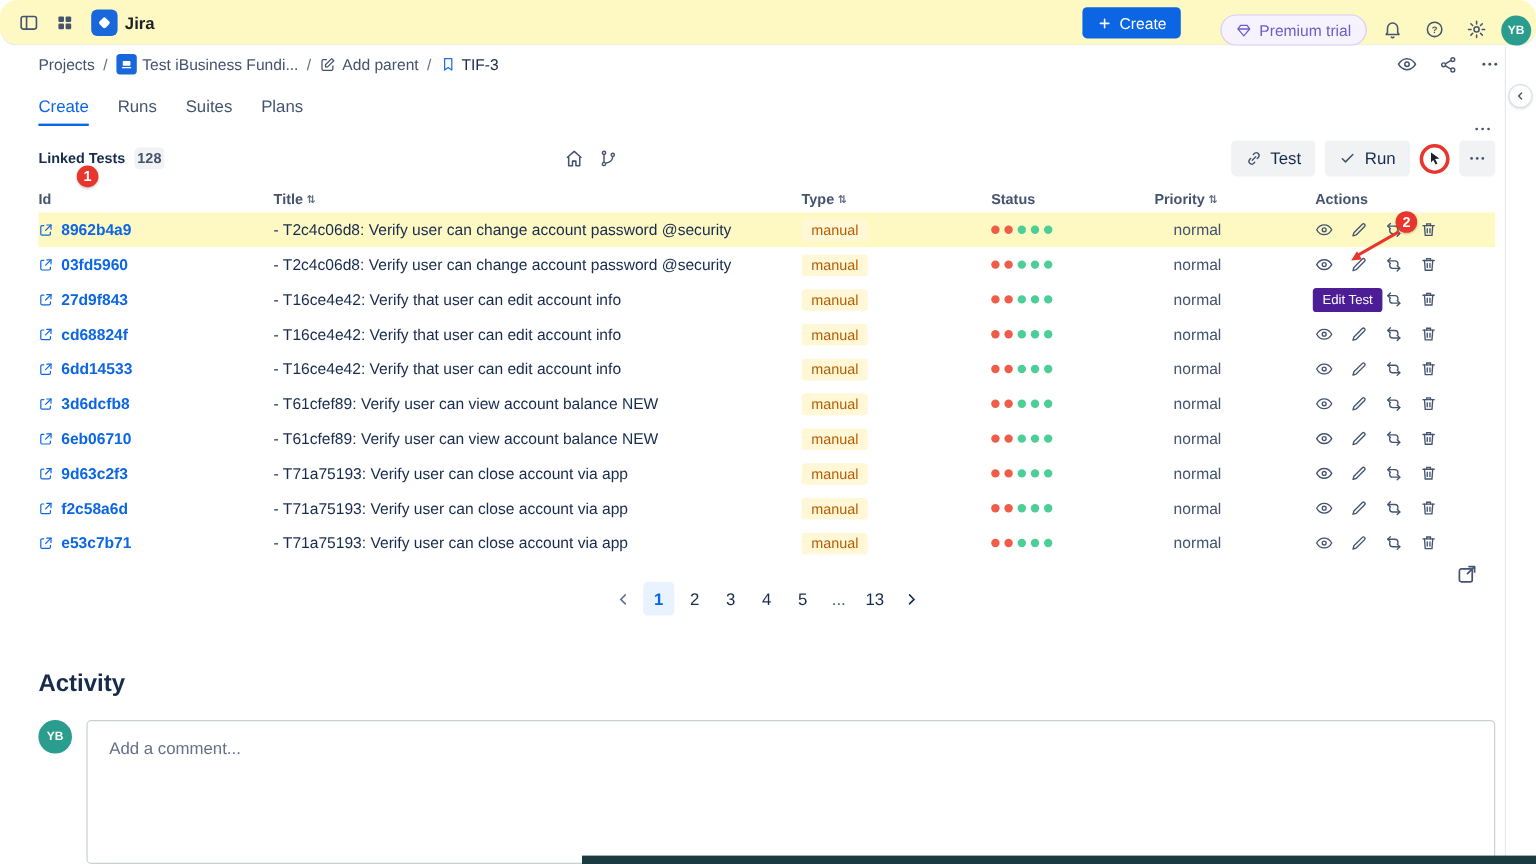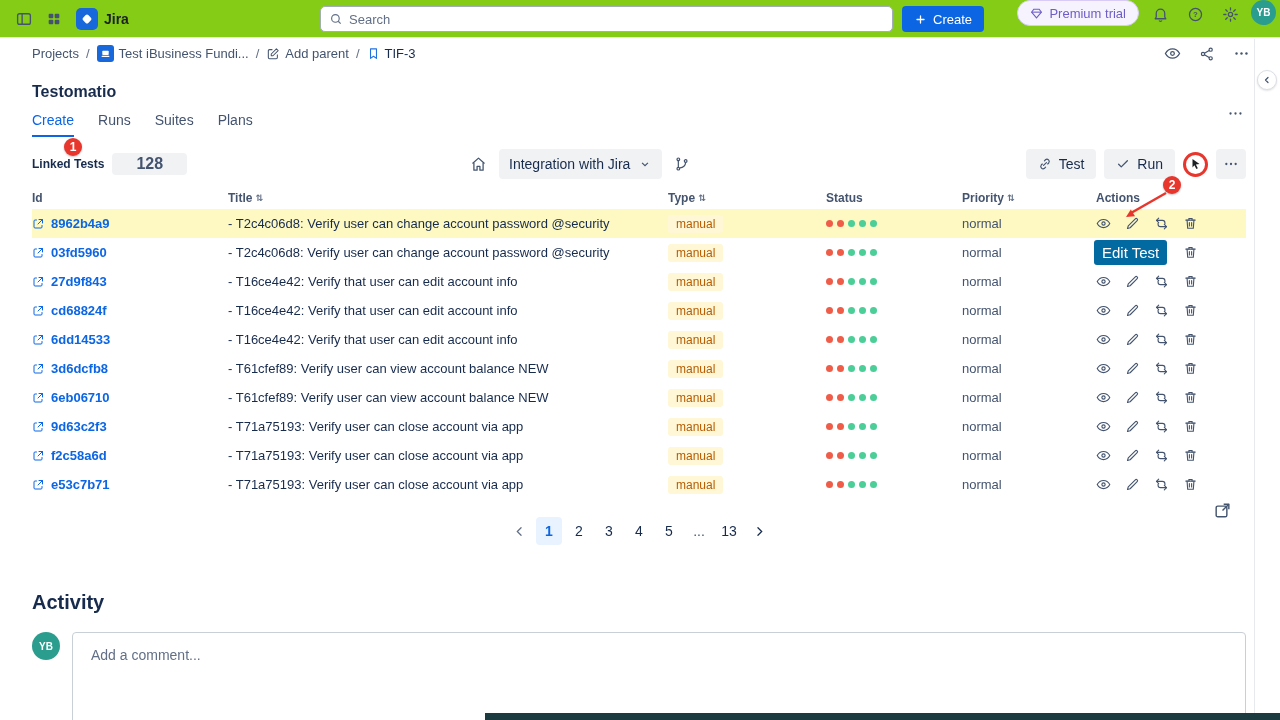--- a/index.html
+++ b/index.html
@@ -2,31 +2,31 @@
 <html><head>
 <meta charset="utf-8">
 <style>
   *{margin:0;padding:0;box-sizing:border-box;}
   html,body{width:1280px;height:720px;}
   body{position:relative;overflow:hidden;background:#fff;color:#172b4d;font-family:"Liberation Sans","DejaVu Sans",sans-serif;font-size:14px;}
   svg{display:block;}
   .ic{color:#44546f;}
 
   
-  .topbar{position:relative;height:38px;border-bottom:1px solid #e6e9ee;display:flex;align-items:center;padding:0 10px;background:#84cc16;z-index:20;}
+  .topbar{position:relative;height:38px;border-bottom:1px solid #e6e9ee;display:flex;align-items:center;padding:0 10px;background:#fef9c3;z-index:20;border-radius:14px;}
   .tb-left{display:flex;align-items:center;gap:2px;}
   .icon-btn{width:28px;height:28px;border-radius:4px;display:flex;align-items:center;justify-content:center;color:#44546f;}
   .logo{display:flex;align-items:center;gap:6px;margin-left:6px;}
   .logo-tile{width:22px;height:22px;border-radius:5px;background:#1868db;display:flex;align-items:center;justify-content:center;}
   .logo-text{font-weight:700;font-size:14px;color:#1d2125;}
   .search-box{position:absolute;left:320px;top:6px;width:573px;height:26px;border:1px solid #a5adba;border-radius:5px;display:flex;align-items:center;padding:0 8px;gap:6px;color:#626f86;background:#fff;}
   .search-box input{border:none;outline:none;flex:1;font-size:13px;font-family:inherit;color:#172b4d;background:transparent;}
   .search-box input::placeholder{color:#626f86;}
   .create-btn{position:absolute;left:902px;top:6px;height:26px;padding:0 12px;background:#0c66e4;color:#fff;border:none;border-radius:4px;display:flex;align-items:center;gap:6px;font-size:13px;font-weight:500;font-family:inherit;}
-  .tb-right{position:absolute;right:4px;top:0;height:38px;display:flex;align-items:flex-start;gap:7px;}
+  .tb-right{position:absolute;right:4px;top:0;height:38px;display:flex;align-items:flex-end;gap:7px;}
   .premium-btn{height:26px;padding:0 12px;border-radius:14px;background:#f6f3ff;border:1px solid #d8ccf7;color:#6e5dc6;font-size:13px;font-weight:500;display:flex;align-items:center;gap:6px;}
   .avatar{width:25px;height:25px;border-radius:50%;background:#2b9d8f;color:#fff;font-size:10px;font-weight:700;display:flex;align-items:center;justify-content:center;}
 
   
   .breadcrumbs{display:flex;align-items:center;height:31px;padding:0 30px 0 32px;font-size:13px;color:#44546f;gap:7px;position:relative;background:#fff;}
   .bc-sep{color:#626f86;}
   .bc-tile{width:17px;height:17px;border-radius:3px;background:#1868db;display:flex;align-items:center;justify-content:center;}
   .bc-item{display:flex;align-items:center;gap:5px;color:#44546f;}
   .bc-issue{color:#172b4d;}
   .bc-right{margin-left:auto;display:flex;align-items:center;gap:18px;color:#44546f;}
@@ -34,21 +34,21 @@
   
   .content{position:relative;padding:0 34px 0 32px;}
   .page-title{font-size:16px;font-weight:700;margin-top:14px;color:#172b4d;}
   .panel-more{position:absolute;right:36px;top:22px;color:#44546f;}
   .tabs{display:flex;gap:24px;margin-top:8px;font-size:14px;}
   .tab{padding:3px 0 7px;color:#44546f;font-weight:500;border-bottom:2px solid transparent;cursor:default;}
   .tab.active{color:#0c66e4;border-color:#0c66e4;}
 
   .linked-row{display:flex;align-items:center;margin-top:10px;height:34px;position:relative;}
   .linked-label{font-size:12px;font-weight:600;color:#172b4d;}
-  .count-badge{margin-left:8px;background:#f1f2f4;color:#44546f;font-size:16px;font-weight:600;padding:2px 24px;border-radius:4px;}
+  .count-badge{margin-left:8px;background:#f1f2f4;color:#44546f;font-size:12px;font-weight:600;padding:2px 2px;border-radius:4px;}
   .center-controls{position:absolute;left:438px;top:0;height:34px;display:flex;align-items:center;gap:12px;color:#44546f;}
   .dropdown-btn{height:30px;display:flex;align-items:center;gap:8px;padding:0 10px;background:rgba(9,30,66,0.06);border-radius:4px;color:#172b4d;font-size:14px;font-weight:500;}
   .right-controls{margin-left:auto;display:flex;align-items:center;gap:8px;}
   .btn-subtle{height:30px;display:flex;align-items:center;gap:7px;padding:0 12px;background:rgba(9,30,66,0.06);border-radius:4px;color:#172b4d;font-size:14px;font-weight:500;}
   .more-btn{width:30px;height:30px;background:rgba(9,30,66,0.06);border-radius:4px;display:flex;align-items:center;justify-content:center;color:#44546f;}
   .cursor-ann{width:25px;height:25px;border:3px solid #e8362d;border-radius:50%;display:flex;align-items:center;justify-content:center;background:transparent;}
 
   
   .table{margin-top:6px;}
   .thead{display:flex;height:22px;align-items:center;font-size:12px;color:#44546f;font-weight:600;}
@@ -60,21 +60,21 @@
   .c-status{width:136px;}
   .c-priority{width:134px;}
   .c-actions{width:150px;display:flex;align-items:center;gap:7px;}
   .trow{display:flex;align-items:center;height:29px;font-size:13px;color:#172b4d;}
   .trow.hl{background:#fef9c3;}
   .idlink{color:#0c66e4;font-weight:600;}
   .ext{color:#0c66e4;display:flex;}
   .type-badge{display:inline-block;background:#fff7d6;color:#b65c02;font-size:12px;font-weight:500;padding:2px 8px;border-radius:3px;}
   .dots{display:flex;gap:4px;}
   .dot{width:7px;height:7px;border-radius:50%;}
-  .pri{color:#44546f;}
+  .pri{color:#44546f;margin-left:16px;}
   .act{color:#44546f;display:flex;width:22px;}
 
   
   .below-table{position:relative;margin-top:18px;}
   .export-btn{position:absolute;right:14px;top:-16px;color:#44546f;}
   .pagination{display:flex;justify-content:center;align-items:center;gap:4px;}
   .page-btn{min-width:26px;height:28px;padding:0 5px;display:flex;align-items:center;justify-content:center;border-radius:4px;font-size:14px;color:#172b4d;}
   .page-btn.current{background:#e9f2ff;color:#0c66e4;font-weight:600;}
   .page-btn.ell{color:#44546f;}
   .page-nav{width:26px;height:28px;display:flex;align-items:center;justify-content:center;color:#626f86;}
@@ -88,21 +88,21 @@
   .comment-ph{color:#626f86;font-size:14px;}
   .quick-replies{display:flex;gap:12px;margin-top:14px;}
   .pill{border:1px solid #c9cfd6;border-radius:13px;padding:5px 14px;font-size:13px;color:#172b4d;background:#fff;}
 
   
   .overlay{position:absolute;inset:0;pointer-events:none;z-index:50;}
   .ann{position:absolute;width:18px;height:18px;border-radius:50%;background:#e8362d;color:#fff;font-size:12px;font-weight:700;display:flex;align-items:center;justify-content:center;box-shadow:0 1px 2px rgba(0,0,0,.25);}
   .ann1{left:64px;top:138px;}
   .ann2{left:1163px;top:176px;}
   .arrow{position:absolute;left:1118px;top:190px;}
-  .tooltip{position:absolute;left:1094px;top:240px;background:#0369a1;color:#fff;font-size:15px;padding:4px 8px;border-radius:3px;white-space:nowrap;text-align:right;}
+  .tooltip{position:absolute;left:1094px;top:240px;background:#4c1d95;color:#fff;font-size:11px;padding:4px 8px;border-radius:3px;white-space:nowrap;text-align:right;}
   .right-divider{position:absolute;left:1254px;top:39px;bottom:0;width:1px;background:#e6e9ee;z-index:30;}
   .collapse-btn{position:absolute;left:1257px;top:70px;width:20px;height:20px;border-radius:50%;background:#fff;border:1px solid #dcdfe4;box-shadow:0 1px 2px rgba(0,0,0,.12);display:flex;align-items:center;justify-content:center;color:#44546f;z-index:40;}
   .bottom-bar{position:absolute;left:485px;right:0;bottom:0;height:7px;background:#1c3b40;z-index:80;}
 </style>
 </head>
 <body>
 
 <header class="topbar">
   <div class="tb-left">
     <div class="icon-btn">
@@ -126,29 +126,20 @@
     <div class="logo">
       <span class="logo-tile">
           <svg width="22" height="22" viewBox="0 0 24 24">
             <rect x="8" y="8" width="8" height="8" rx="2" transform="rotate(45 12 12)" fill="#fff"></rect>
           </svg>
         </span>
       <span class="logo-text">Jira</span>
     </div>
   </div>
 
-  <div class="search-box">
-    <span>
-        <svg width="14" height="14" viewBox="0 0 24 24" fill="none" stroke="currentColor" stroke-width="2">
-          <circle cx="11" cy="11" r="6.5"></circle>
-          <path d="M15.8 15.8L20 20"></path>
-        </svg>
-      </span>
-    <input type="text" placeholder="Search" style="">
-  </div>
 
   <button class="create-btn">
     <span>
         <svg width="13" height="13" viewBox="0 0 24 24" fill="none" stroke="#fff" stroke-width="2.4" stroke-linecap="round">
           <path d="M12 5.5v13M5.5 12h13"></path>
         </svg>
       </span>
     <span>Create</span>
   </button>
 
@@ -240,21 +231,20 @@
         <svg width="17" height="17" viewBox="0 0 24 24" fill="currentColor">
           <circle cx="5" cy="12" r="1.7"></circle>
           <circle cx="12" cy="12" r="1.7"></circle>
           <circle cx="19" cy="12" r="1.7"></circle>
         </svg>
       </span>
   </span>
 </nav>
 
 <main class="content">
-  <h1 class="page-title">Testomatio</h1>
   <span class="panel-more">
       <svg width="17" height="17" viewBox="0 0 24 24" fill="currentColor">
         <circle cx="5" cy="12" r="1.6"></circle>
         <circle cx="12" cy="12" r="1.6"></circle>
         <circle cx="19" cy="12" r="1.6"></circle>
       </svg>
     </span>
 
   <div class="tabs">
       <div class="tab active">Create</div>
@@ -267,28 +257,20 @@
     <span class="linked-label">Linked Tests</span>
     <span class="count-badge">128</span>
 
     <div class="center-controls">
       <span>
           <svg width="17" height="17" viewBox="0 0 24 24" fill="none" stroke="currentColor" stroke-width="1.8" stroke-linejoin="round">
             <path d="M3.5 10.5L12 3l8.5 7.5"></path>
             <path d="M5.5 9.5V20h4.5v-5.5h4V20h4.5V9.5"></path>
           </svg>
         </span>
-      <div class="dropdown-btn">
-        <span>Integration with Jira</span>
-        <span class="ic">
-            <svg width="14" height="14" viewBox="0 0 24 24" fill="none" stroke="currentColor" stroke-width="2">
-              <path d="M7 10l5 5 5-5"></path>
-            </svg>
-          </span>
-      </div>
       <span>
           <svg width="16" height="16" viewBox="0 0 24 24" fill="none" stroke="currentColor" stroke-width="1.8">
             <circle cx="6.5" cy="5" r="2"></circle>
             <circle cx="6.5" cy="19" r="2"></circle>
             <circle cx="17.5" cy="7.5" r="2"></circle>
             <path d="M6.5 7v10"></path>
             <path d="M17.5 9.5a8.5 8.5 0 01-8.5 8.3"></path>
           </svg>
         </span>
     </div>

